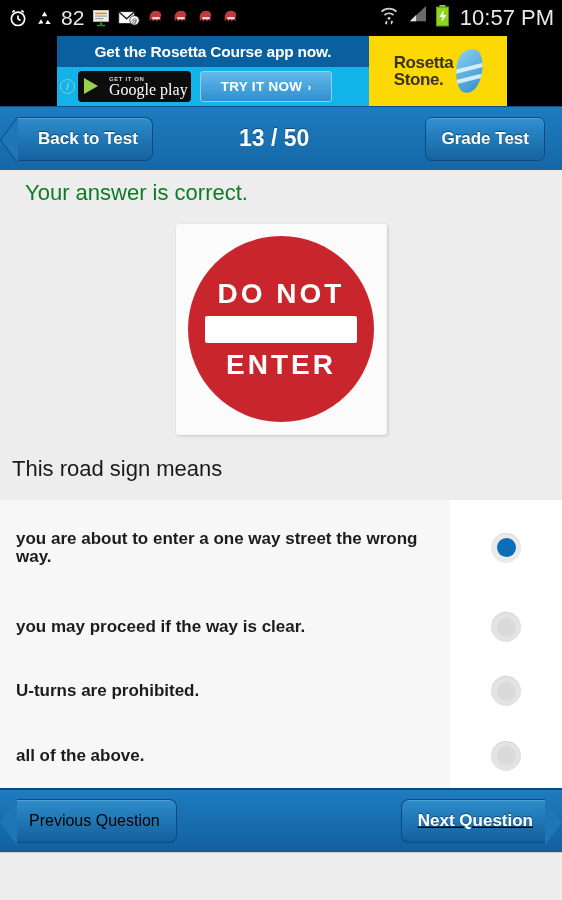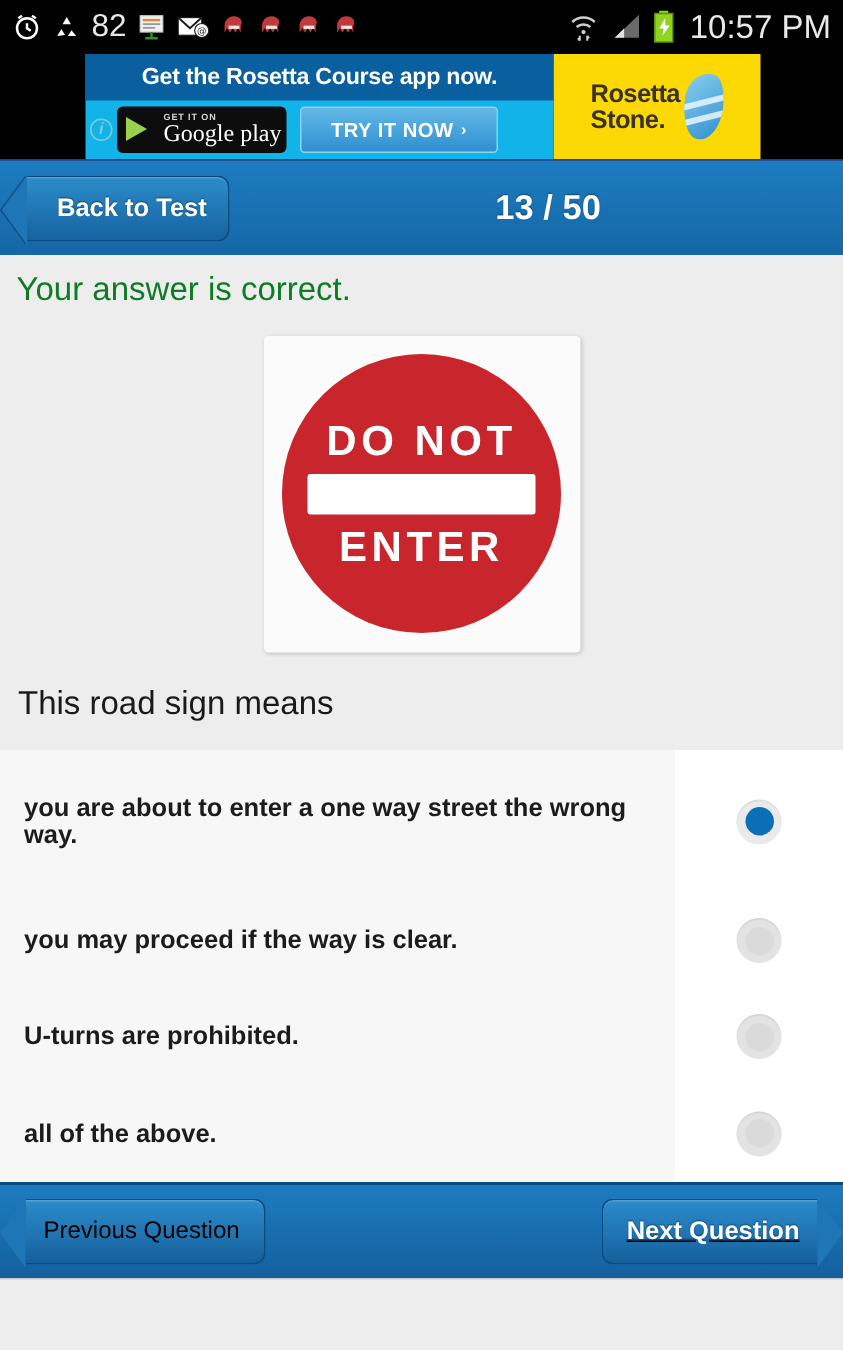--- a/index.html
+++ b/index.html
@@ -13,21 +13,21 @@
 
   
   .statusbar {
     position: absolute; top: 0; left: 0;
     width: 562px; height: 36px;
     background: #000000;
     display: flex; align-items: center;
     padding: 0 8px;
   }
   .sb-left { display: flex; align-items: center; gap: 7px; flex: 1; }
-  .sb-right { display: flex; align-items: center; gap: 7px; }
+  .sb-right { display: flex; align-items: flex-start; gap: 7px; }
   .sb-icon { display: inline-flex; align-items: center; justify-content: center; }
   .sb-text { color: #e8e8e8; font-size: 21px; font-weight: 400; letter-spacing: 0px; }
   .sb-clock { color: #e9e9e9; font-size: 22px; font-weight: 400; margin-left: 3px; }
 
   
   .adwrap {
     position: absolute; top: 36px; left: 0;
     width: 562px; height: 70px;
     background: #000000;
     display: flex; align-items: stretch;
@@ -133,21 +133,21 @@
     border: 1px solid #0c4a7d; border-radius: 7px;
     display: flex; align-items: center; padding: 0 15px;
     box-shadow: 0 1px 0 rgba(255,255,255,.2) inset;
   }
 
   
   .feedback {
     position: absolute; top: 170px; left: 0;
     width: 562px; height: 46px;
     background: #ededed;
-    display: flex; align-items: center; padding-left: 11px;
+    display: flex; align-items: center; padding-left: 25px;
   }
   .feedback span { color: #0d7c24; font-size: 22px; }
 
   
   .signwrap {
     position: absolute; top: 216px; left: 0;
     width: 562px; height: 226px;
     background: #ededed;
     display: flex; align-items: center; justify-content: center;
   }
@@ -378,20 +378,23 @@
         <div class="rs-stone-glyph"></div>
       </div>
     </div>
   </div>
 
   <div class="topnav">
     <div class="arrow-btn-left">
       <span>Back to Test</span>
     </div>
     <div class="counter">13 / 50</div>
+    <div class="plain-btn">
+      <span>Grade Test</span>
+    </div>
   </div>
 
   <div class="feedback">
     <span>Your answer is correct.</span>
   </div>
 
   <div class="signwrap">
     <div class="sign-card">
       <div class="sign-circle">
         <div class="l1">DO NOT</div>

